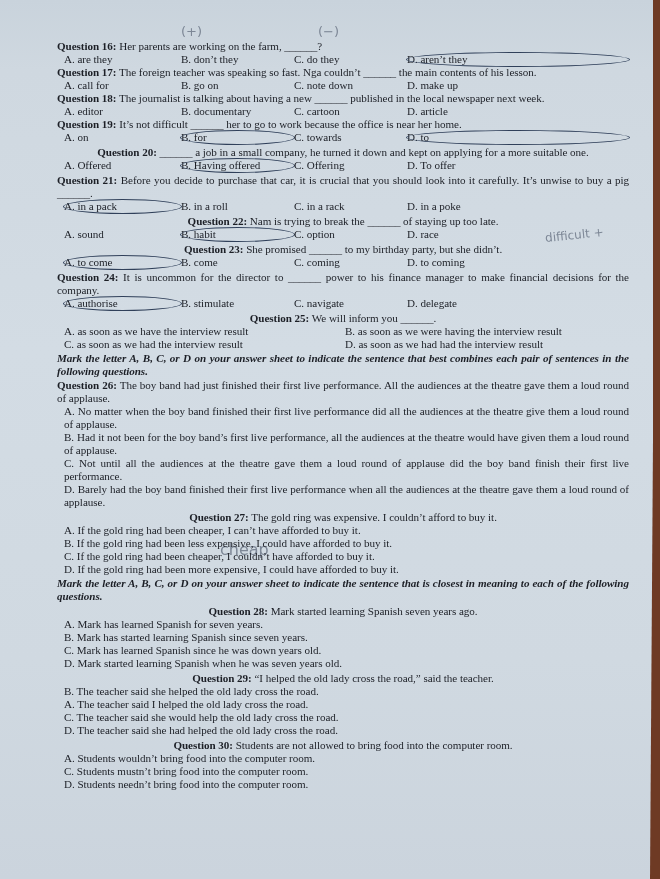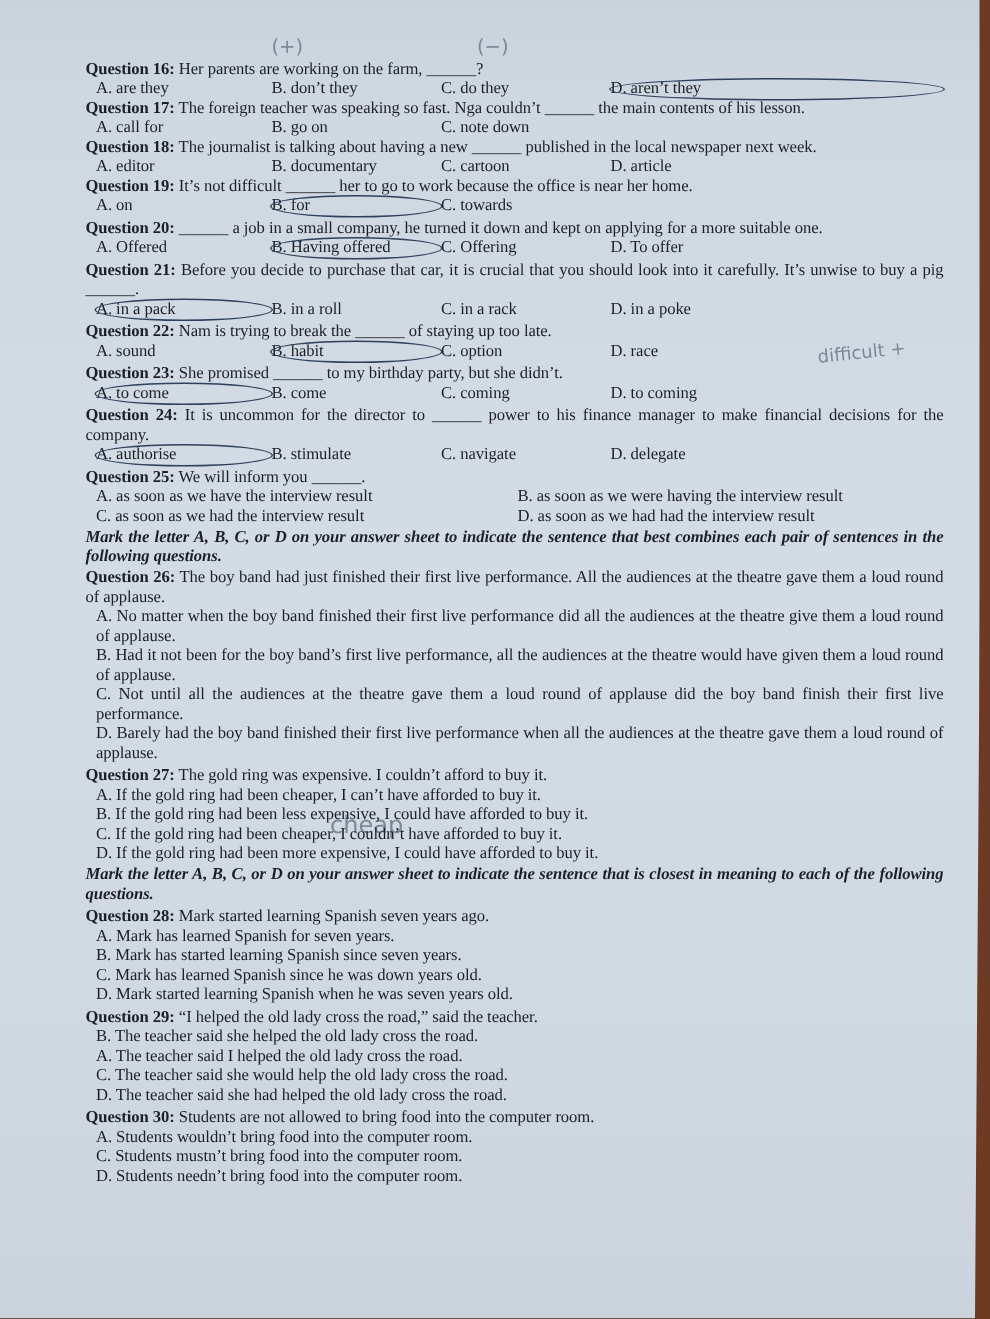--- a/index.html
+++ b/index.html
@@ -17,21 +17,21 @@
   .page {
     position:absolute; left:41px; top:40px; width:572px;
     font-size:11.1px; line-height:13.0px; letter-spacing:-0.05px;margin-left:16px;
   }
   .q { margin:0; }
   .q .num { font-weight:bold; }
   .opts4 { display:grid; grid-template-columns:117px 113px 113px 1fr; padding-left:7px; }
   .opts2 { display:grid; grid-template-columns:281px 1fr; padding-left:7px; }
   .opt-full { padding-left:7px; text-align:justify; }
   .instr { font-weight:bold; font-style:italic; text-align:justify; margin:1px 0; }
-  .gap { margin-top:2px; }
+  .gap { margin-top:2px;text-align:center; }
   .justify { text-align:justify; }
   .circle { outline:1px solid #30405a; border-radius:50%; outline-offset:0px; }
   .hand { position:absolute; font-family:"DejaVu Sans", sans-serif; color:#7d8796; font-size:13px; }
 </style>
 </head>
 <body>
 
 <div class="paper"></div>
 
 <span class="hand" style="left:181px;top:24px;">(+)</span>
@@ -53,20 +53,21 @@
   </div>
 
   <div class="q">
     <span class="num">Question 17:</span>
     <span>The foreign teacher was speaking so fast. Nga couldn’t ______ the main contents of his lesson.</span>
   </div>
   <div class="opts4">
     <span class="opt">A. call for</span>
     <span class="opt">B. go on</span>
     <span class="opt">C. note down</span>
+    <span class="opt">D. make up</span>
   </div>
 
   <div class="q">
     <span class="num">Question 18:</span>
     <span>The journalist is talking about having a new ______ published in the local newspaper next week.</span>
   </div>
   <div class="opts4">
     <span class="opt">A. editor</span>
     <span class="opt">B. documentary</span>
     <span class="opt">C. cartoon</span>
@@ -74,20 +75,21 @@
   </div>
 
   <div class="q">
     <span class="num">Question 19:</span>
     <span>It’s not difficult ______ her to go to work because the office is near her home.</span>
   </div>
   <div class="opts4">
     <span class="opt">A. on</span>
     <span class="opt circle">B. for</span>
     <span class="opt">C. towards</span>
+    <span class="opt circle">D. to</span>
   </div>
 
   <div class="q gap">
     <span class="num">Question 20:</span>
     <span>______ a job in a small company, he turned it down and kept on applying for a more suitable one.</span>
   </div>
   <div class="opts4">
     <span class="opt">A. Offered</span>
     <span class="opt circle">B. Having offered</span>
     <span class="opt">C. Offering</span>

